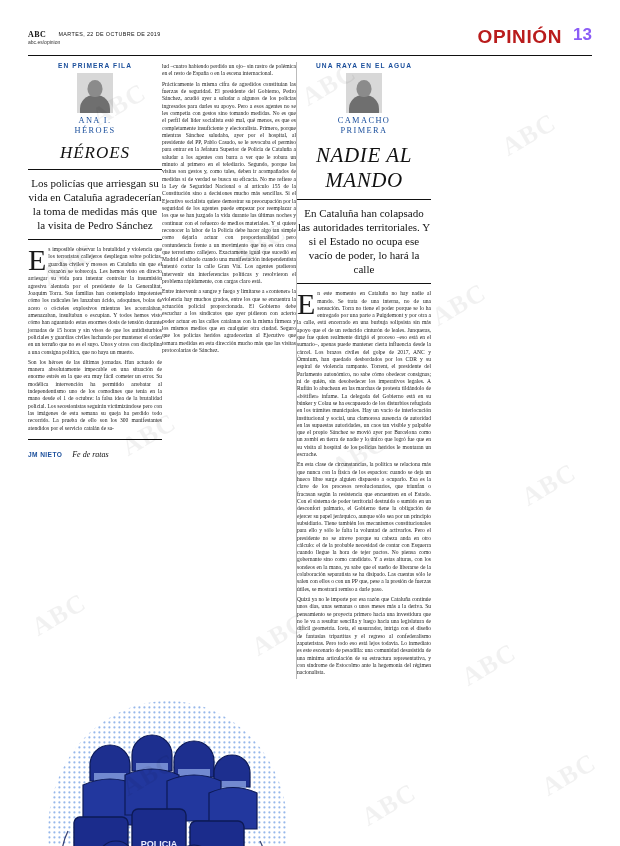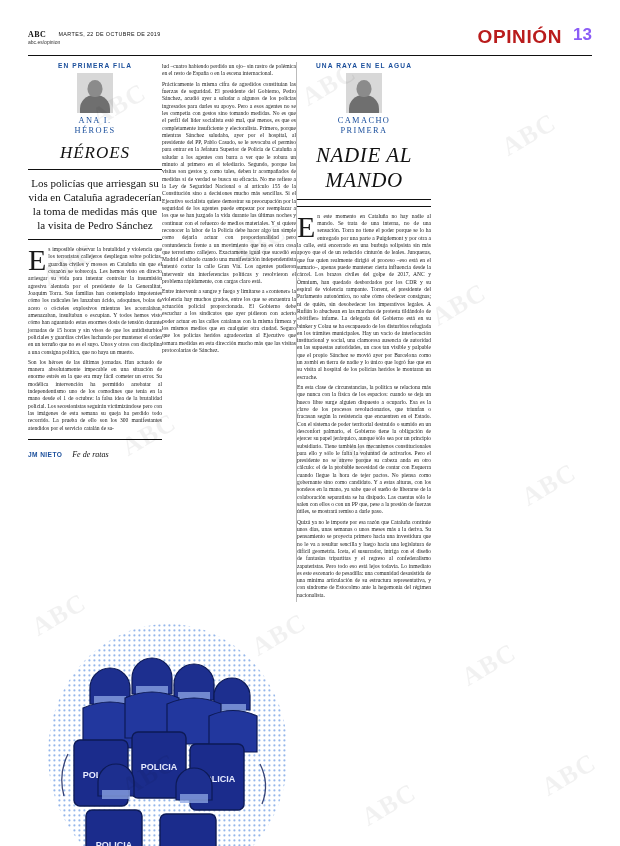--- a/index.html
+++ b/index.html
@@ -262,20 +262,21 @@
       <div class="author-wrap">
         <div class="author-photo">
           <div class="body"></div>
             <div class="head"></div>
         </div>
         <div class="author-name">CAMACHO</div>
         <div class="author-name">PRIMERA</div>
       </div>
       <div class="headline small">NADIE AL MANDO</div>
       <div class="rule"></div>
+      <div class="standfirst">En Cataluña han colapsado las autoridades territoriales. Y si el Estado no ocupa ese vacío de poder, lo hará la calle</div>
       <div class="rule-thin"></div>
       <div class="body">
         <p class="dropcap">En este momento en Cataluña no hay nadie al mando. Se trata de una interna, no de una sensación. Torra no tiene el poder porque se lo ha entregado por una parte a Puigdemont y por otra a la calle, está encerrado en una burbuja solipsista sin más apoyo que el de un reducido cinturón de leales. Junqueras, que fue quien realmente dirigió el proceso –eso está en el sumario–, apenas puede mantener cierta influencia desde la cárcel. Los brazos civiles del golpe de 2017, ANC y Òmnium, han quedado desbordados por los CDR y su espiral de violencia rampante. Torrent, el presidente del Parlamento autonómico, no sabe cómo obedecer consignas; ni de quién, sin desobedecer los imperativos legales. A Rufián lo abuchean en las marchas de protesta tildándolo de «bótifler» infame. La delegada del Gobierno está en su búnker y Colau se ha escapueado de los disturbios refugiada en los trámites municipales. Hay un vacío de interlocución institucional y social, una clamorosa ausencia de autoridad en las supuestas autoridades, un caos tan visible y palpable que el propio Sánchez se movió ayer por Barcelona como un zombi en tierra de nadie y lo único que logró fue que en su visita al hospital de los policías heridos le montaran un escrache.</p>
         <p>En esta clase de circunstancias, la política se relaciona más que nunca con la física de los espacios: cuando se deja un hueco libre surge alguien dispuesto a ocuparlo. Esa es la clave de los procesos revolucionarios, que triunfan o fracasan según la resistencia que encuentren en el Estado. Con el sistema de poder territorial destruido o sumido en un desconfort palmario, el Gobierno tiene la obligación de ejercer su papel jerárquico, aunque sólo sea por un principio subsidiario. Tiene también los mecanismos constitucionales para ello y sólo le falta la voluntad de activarlos. Pero el presidente no se atreve porque su cabeza anda en otro cálculo: el de la probable necesidad de contar con Esquerra cuando llegue la hora de tejer pactos. No piensa como gobernante sino como candidato. Y a estas alturas, con los sondeos en la mano, ya sabe que el sueño de liberarse de la colaboración separatista se ha disipado. Las cuentas sólo le salen con ellos o con un PP que, pese a la presión de fuerzas útiles, se mostrará remiso a darle paso.</p>
         <p>Quizá ya no le importe por esa razón que Cataluña continúe unos días, unas semanas o unos meses más a la deriva. Su pensamiento se proyecta primero hacia una investidura que no le va a resultar sencilla y luego hacia una legislatura de difícil geometría. Iceta, el susurrador, intriga con el diseño de fantasías tripartitas y el regreso al confederalismo zapateristas. Pero todo eso está lejos todavía. Lo inmediato es este escenario de pesadilla: una comunidad desasistida de una mínima articulación de su estructura representativa, y con síndrome de Estocolmo ante la hegemonía del régimen nacionalista.</p>
       </div>
     </div>
   </div>
 
   <div class="cartoon-area" style="width:280px;">

